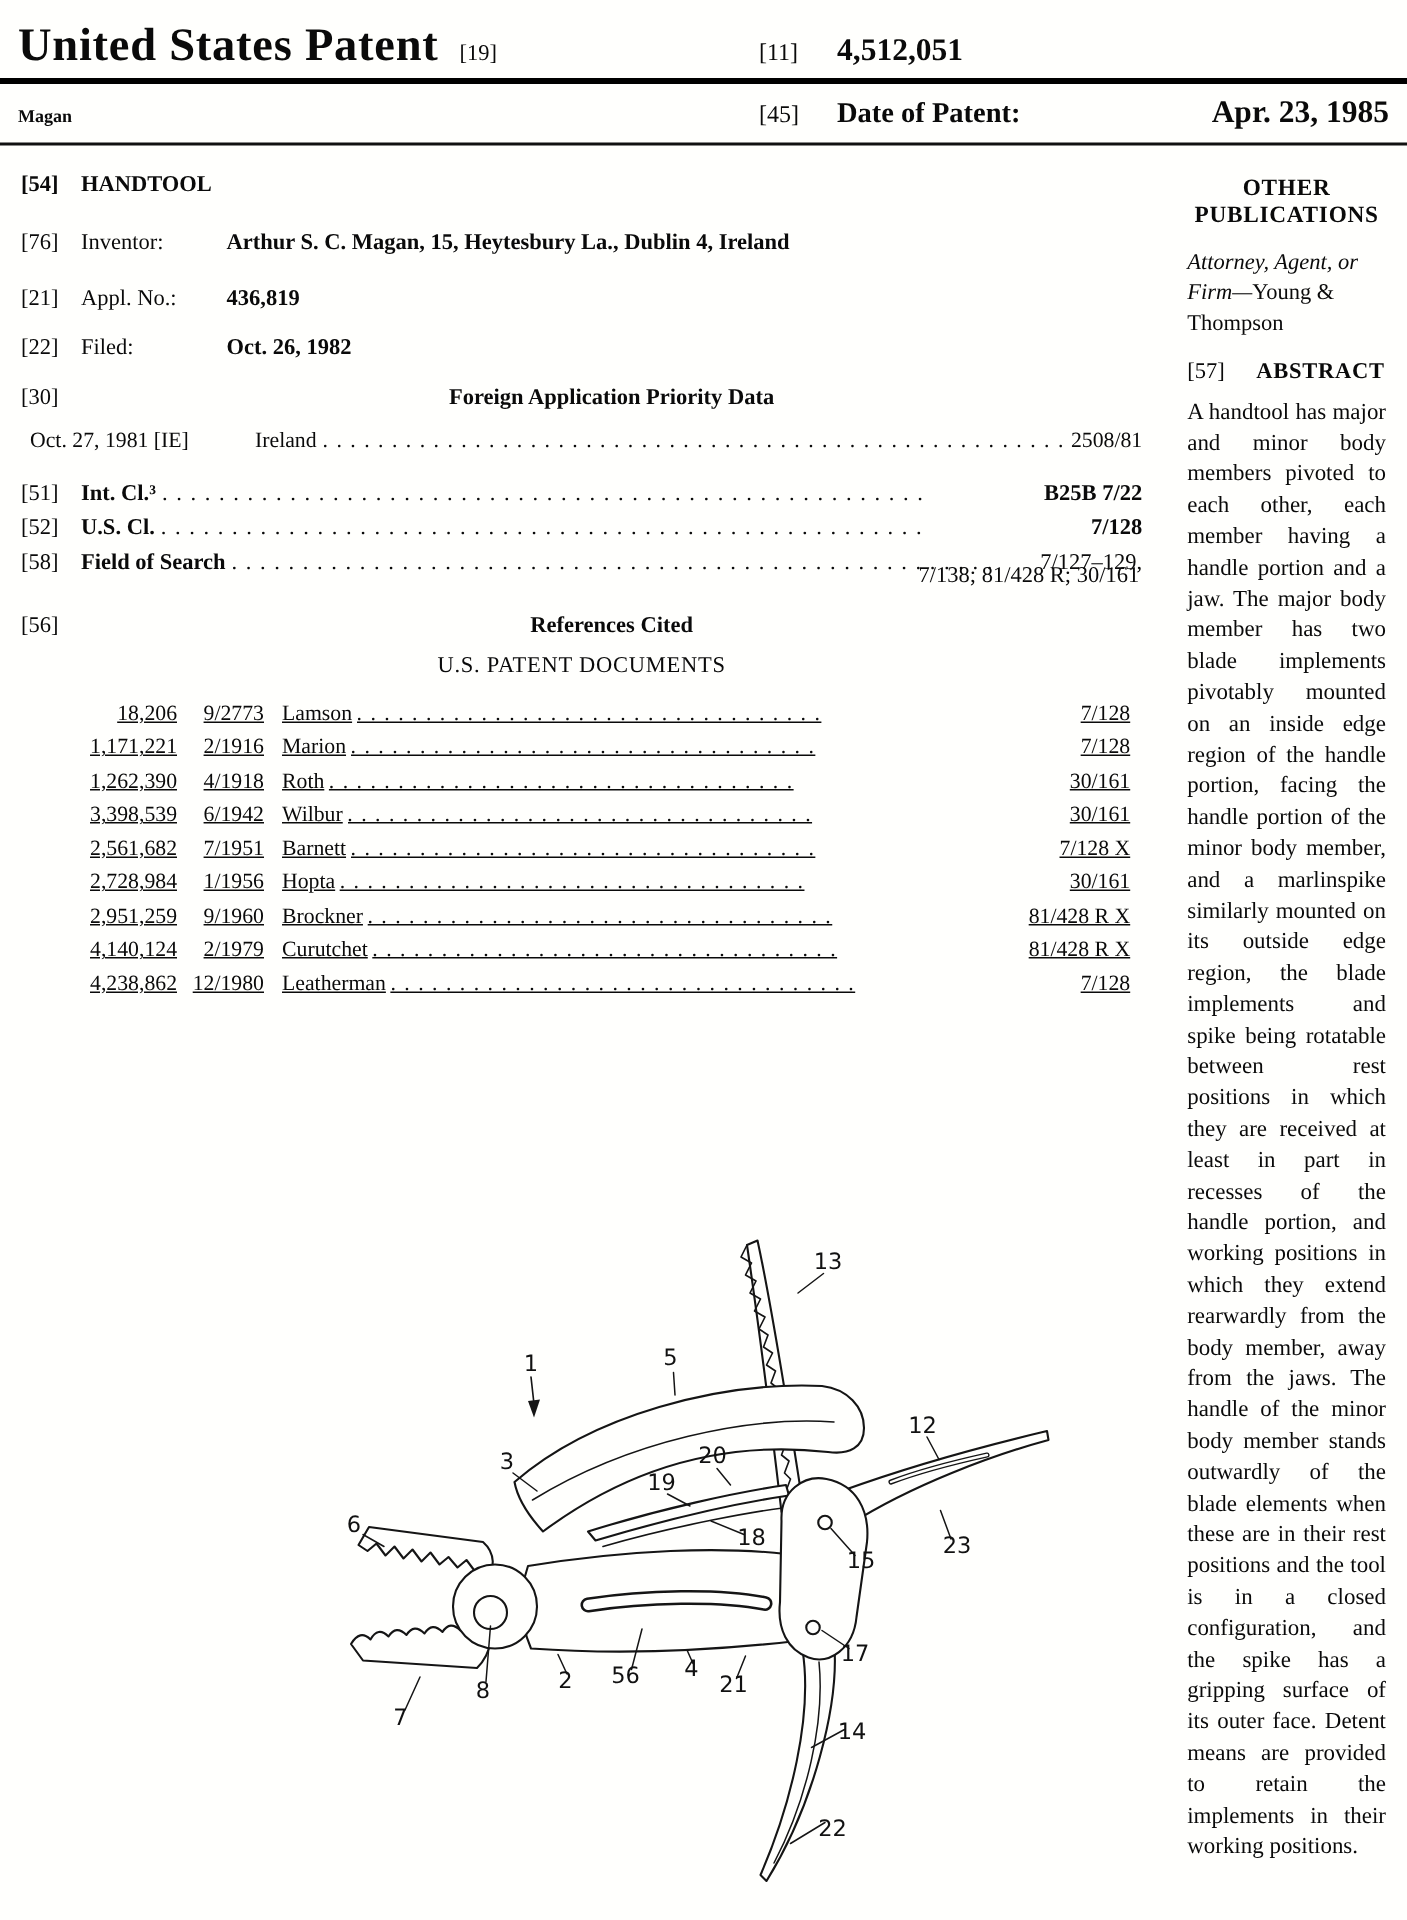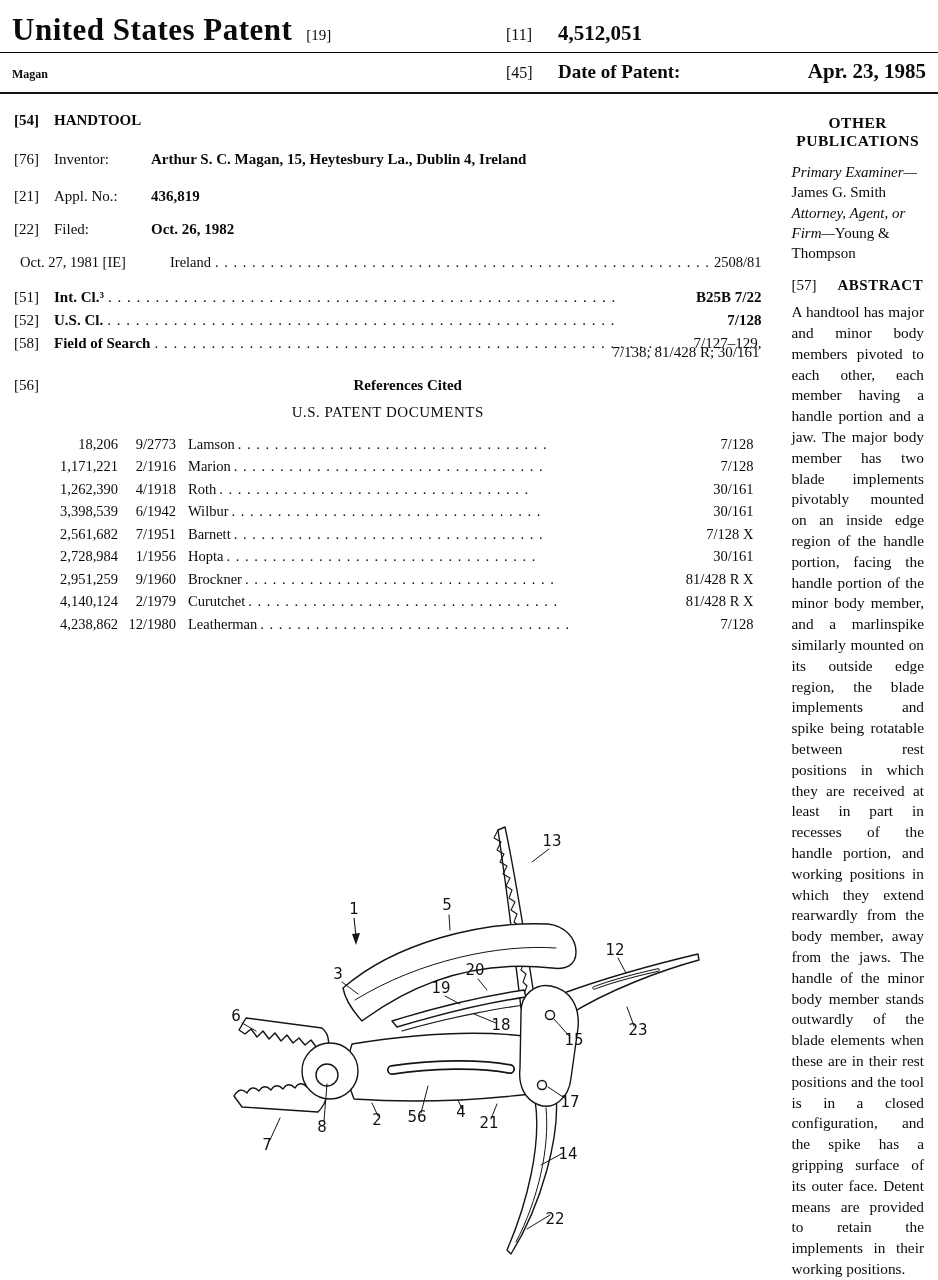--- a/index.html
+++ b/index.html
@@ -4,21 +4,21 @@
 <style>
   html,body{margin:0;padding:0;background:#e8e8e8;}
   .page{
     width:938px;height:1280px;margin:0 auto;background:#fffffd;color:#0a0a0a;
     font-family:"Liberation Serif", serif;position:relative;overflow:hidden;
     box-sizing:border-box;
   }
   
   .hdr{border-bottom:2.5px solid #111;}
   .hdr-row1{display:flex;justify-content:space-between;align-items:baseline;
-    padding:12px 12px 4px 12px;border-bottom:1px solid #000000;}
+    padding:12px 12px 4px 12px;border-bottom:4px solid #000000;}
   .us-title{font-size:31px;font-weight:bold;letter-spacing:0.5px;}
   .bracket-sm{font-size:15px;margin-left:10px;}
   .hdr-right{display:flex;width:420px;align-items:baseline;}
   .hdr-right .brk{width:52px;font-size:16px;}
   .hdr-right .lbl{flex:1;font-size:19px;font-weight:bold;}
   .hdr-right .val{text-align:right;font-size:21px;font-weight:bold;}
   .hdr-row2{display:flex;justify-content:space-between;align-items:baseline;
     padding:6px 12px 8px 12px;}
   .surname{font-size:12px;font-weight:bold;}
   
@@ -32,21 +32,21 @@
   .dots{flex:1;overflow:hidden;white-space:nowrap;margin:0 4px;}
   .dots::after{content:". . . . . . . . . . . . . . . . . . . . . . . . . . . . . . . . . . . . . . . . . . . . . . . . . . . . . .";letter-spacing:1px;}
   .center-head{flex:1;text-align:center;font-weight:bold;}
   .foreign-line{display:flex;align-items:baseline;margin:0 0 18px 6px;font-size:14.5px;}
   .foreign-date{flex:0 0 150px;}
   .right-val{text-align:right;white-space:nowrap;}
   .search-line2{text-align:right;margin:-12px 2px 16px 0;}
   .subhead{text-align:center;margin:4px 0 12px 0;letter-spacing:0.5px;}
   
   .ref-table{margin:0 8px 0 34px;font-size:14.5px;}
-  .ref-row{display:flex;align-items:flex-end;line-height:1.55;}
+  .ref-row{display:flex;align-items:flex-end;line-height:1.55;text-decoration:underline;}
   .ref-num{flex:0 0 70px;text-align:right;}
   .ref-date{flex:0 0 58px;text-align:right;}
   .ref-name{margin-left:12px;}
   .ref-dots{flex:1;overflow:hidden;white-space:nowrap;margin:0 3px;}
   .ref-dots::after{content:". . . . . . . . . . . . . . . . . . . . . . . . . . . . . . . . . .";letter-spacing:1px;}
   .ref-cls{text-align:right;white-space:nowrap;}
   
   .opubs-head{text-align:center;font-size:15.5px;margin:2px 0 12px 0;letter-spacing:0.5px;}
   .citation{text-align:left;line-height:1.35;margin-bottom:16px;}
   .ital{font-style:italic;}
@@ -105,20 +105,24 @@
         <span class="flabel">Appl. No.:</span>
         <span class="bold">436,819</span>
       </div>
 
       <div class="field">
         <span class="tag">[22]</span>
         <span class="flabel">Filed:</span>
         <span class="bold">Oct. 26, 1982</span>
       </div>
 
+      <div class="field" style="margin-bottom:12px;">
+        <span class="tag">[30]</span>
+        <span class="center-head">Foreign Application Priority Data</span>
+      </div>
 
       <div class="foreign-line">
         <span class="foreign-date">Oct. 27, 1981 [IE]</span>
         <span>Ireland</span>
         <span class="dots"></span>
         <span class="right-val">2508/81</span>
       </div>
 
       <div class="field" style="margin-bottom:6px;">
         <span class="tag">[51]</span>
@@ -213,23 +217,20 @@
           <span class="ref-dots"></span>
           <span class="ref-cls">7/128</span>
         </div>
       </div>
     </div>
 
     <div class="col-right">
       <div class="opubs-head bold">OTHER PUBLICATIONS</div>
 
 
-      <div class="examiner">
-        <span class="ital">Primary Examiner—</span><span>James G. Smith</span>
-      </div>
       <div class="examiner">
         <span class="ital">Attorney, Agent, or Firm—</span><span>Young &amp; Thompson</span>
       </div>
 
       <div class="abstract-headrow">
         <span class="tag">[57]</span>
         <span class="ah">ABSTRACT</span>
       </div>
 
       <p class="abstract-text" style="margin:0;">A handtool has major and minor body members pivoted to each other, each member having a handle portion and a jaw. The major body member has two blade implements pivotably mounted on an inside edge region of the handle portion, facing the handle portion of the minor body member, and a marlinspike similarly mounted on its outside edge region, the blade implements and spike being rotatable between rest positions in which they are received at least in part in recesses of the handle portion, and working positions in which they extend rearwardly from the body member, away from the jaws. The handle of the minor body member stands outwardly of the blade elements when these are in their rest positions and the tool is in a closed configuration, and the spike has a gripping surface of its outer face. Detent means are provided to retain the implements in their working positions.</p>

